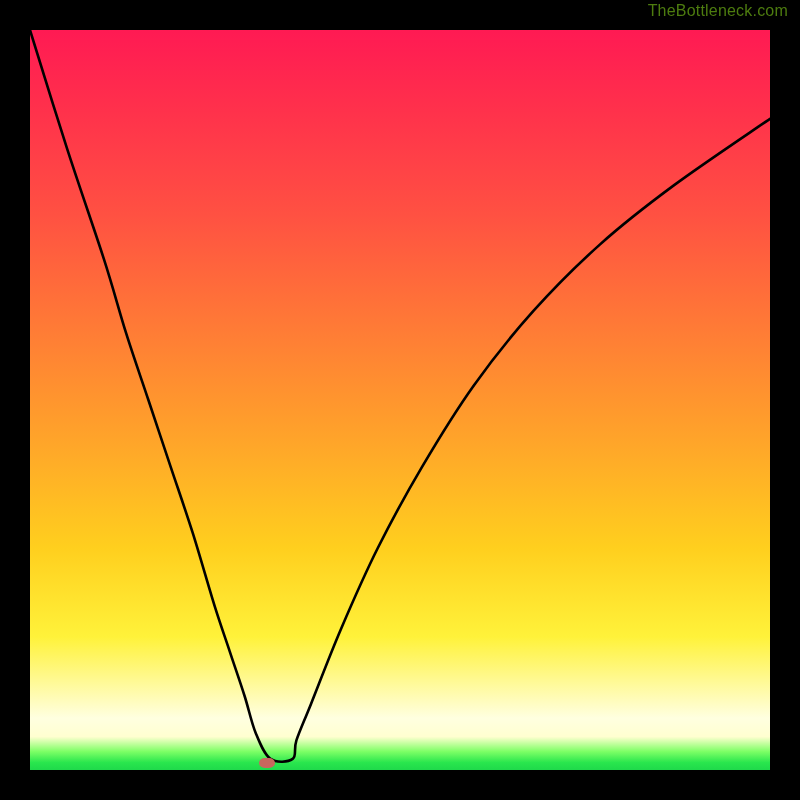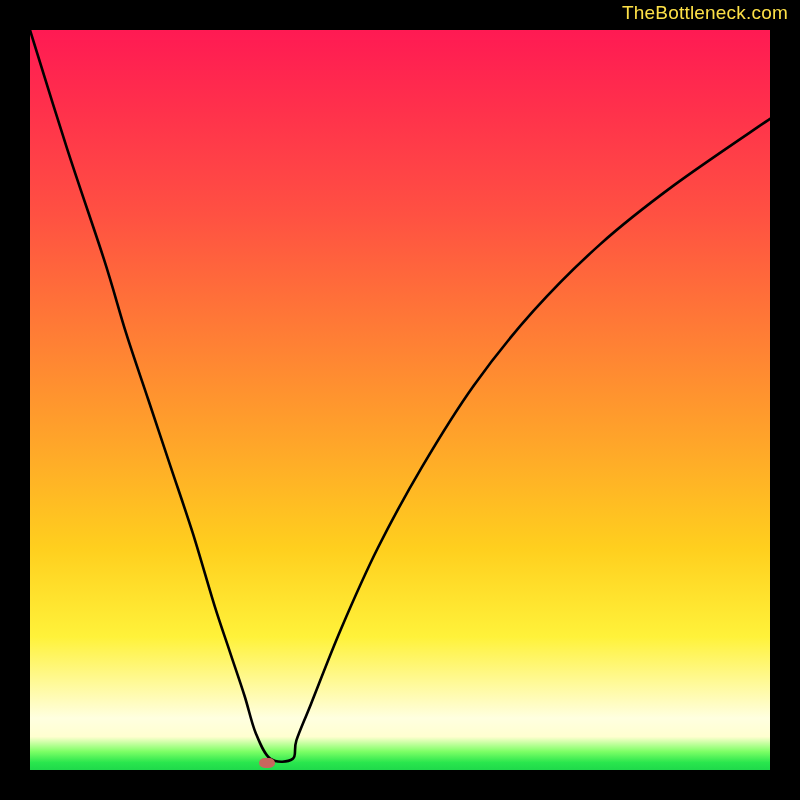--- a/index.html
+++ b/index.html
@@ -14,22 +14,22 @@
   .frame {
     position: relative;
     width: 800px;
     height: 800px;
     background: #000;
   }
   .watermark {
     position: absolute;
     top: 2px;
     right: 12px;
-    color: #fde047;
-    font-size: 19px;
+    color: #4d7c0f;
+    font-size: 16px;
     font-weight: 400;
     letter-spacing: 0.2px;
     z-index: 5;
   }
   .plot-area {
     position: absolute;
     left: 30px;
     top: 30px;
     width: 740px;
     height: 740px;

